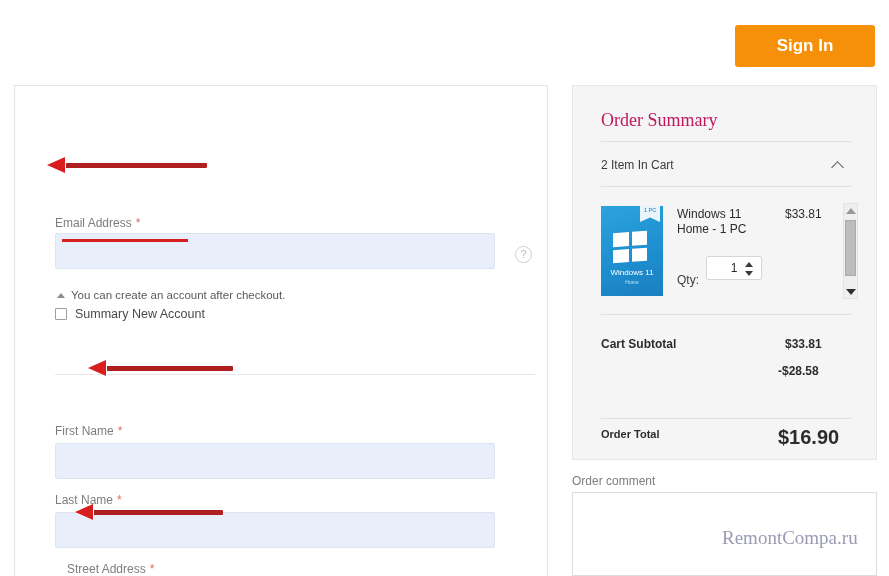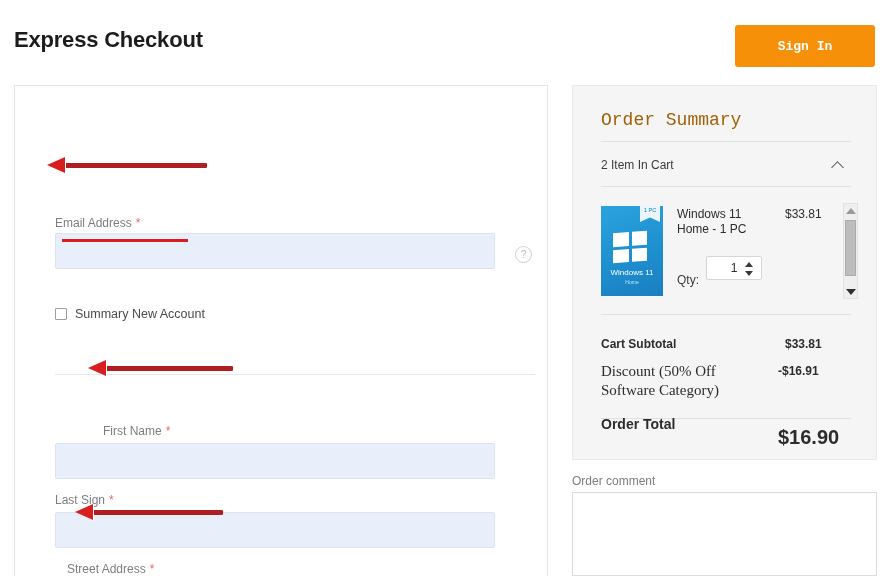--- a/index.html
+++ b/index.html
@@ -16,22 +16,22 @@
   .page-title {
     position: absolute; left: 14px; top: 27px;
     font-size: 22px; font-weight: bold; color: #1c1c1c;
     letter-spacing: -0.2px;
   }
   .signin-btn {
     position: absolute; left: 735px; top: 25px;
     width: 140px; height: 42px;
     background: #f79009; color: #ffffff;
     border: none; border-radius: 3px;
-    font-size: 13px; font-weight: bold;
-    font-family: Liberation Mono, monospace;
+    font-size: 17px; font-weight: bold;
+    font-family: Liberation Sans, sans-serif;
     cursor: pointer;
     display: flex; align-items: center; justify-content: center;
   }
 
   
   .left-card {
     position: absolute; left: 14px; top: 85px;
     width: 534px; height: 500px;
     background: #ffffff; border: 1px solid #e4e4e4;
     overflow: hidden;
@@ -119,22 +119,22 @@
   }
 
   
   .right-panel {
     position: absolute; left: 572px; top: 85px;
     width: 305px; height: 375px;
     background: #f5f5f5; border: 1px solid #e8e8e8;
   }
   .summary-title {
     position: absolute; left: 28px; top: 24px;
-    font-family: Liberation Mono, monospace;
-    font-size: 18px; color: #a16207;
+    font-family: Liberation Serif, serif;
+    font-size: 18px; color: #be185d;
   }
   .hr { position: absolute; height: 1px; background: #e0e0e0; }
   .cart-count {
     position: absolute; left: 28px; top: 72px;
     font-size: 12px; color: #3b3b3b;
   }
   .chev-up {
     position: absolute; left: 260px; top: 74px;
     width: 10px; height: 10px; cursor: pointer;
   }
@@ -252,46 +252,49 @@
     font-family: "Liberation Serif", serif;
     font-size: 19px; color: #9a9ab5;
     pointer-events: none; white-space: nowrap;
   }
 </style>
 </head>
 <body>
 
 <div class="page">
 
-  <div class="page-title">Express Checkout</div>
   <button class="signin-btn">Sign In</button>
 
   <div class="left-card">
 
     <div class="field-label" style="left:40px; top:130px;">
       <span>Email Address</span><span class="req">*</span>
     </div>
     <input class="text-input" style="left: 40px; top: 147px; width: 440px;" placeholder="">
     <div class="help-icon">?</div>
 
+    <div class="hint-row">
+      <span class="tri-up"></span>
+      <span>You can create an account after checkout.</span>
+    </div>
 
     <div class="checkbox-row">
       <span class="cbx"></span>
       <span class="lbl">Summary New Account</span>
     </div>
 
     <div class="section-rule"></div>
 
-    <div class="field-label" style="left:40px; top:338px;margin-left:48px;">
+    <div class="field-label" style="left:40px; top:338px;">
       <span>First Name</span><span class="req">*</span>
     </div>
     <input class="text-input" style="left: 40px; top: 357px; width: 440px;" placeholder="">
 
     <div class="field-label" style="left:40px; top:407px;">
-      <span>Last Sign</span><span class="req">*</span>
+      <span>Last Name</span><span class="req">*</span>
     </div>
     <input class="text-input" style="left: 40px; top: 426px; width: 440px;" placeholder="">
 
     <div class="field-label" style="left:52px; top:476px;">
       <span>Street Address</span><span class="req">*</span>
     </div>
 
   </div>
 
   <div class="arrow" style="left:47px; top:157px; width:160px;">
@@ -349,24 +352,24 @@
       <div class="sb-arrow down">
           <span class="g"></span>
         </div>
     </div>
 
     <div class="hr" style="left:28px; top:228px; width:250px;"></div>
 
     <div class="tot-row tot-bold" style="left:28px; top:251px;">Cart Subtotal</div>
     <div class="tot-row tot-bold" style="left:212px; top:251px;">$33.81</div>
 
-    <div class="tot-row tot-lbl-serif" style="left:28px; top:276px; width:170px;">Discount (50% Off Software Category)</div>
-    <div class="tot-row tot-bold" style="left:205px; top:278px;">-$16.91</div>
+    <div class="tot-row tot-bold" style="left:205px; top:278px;">-$28.58</div>
 
     <div class="hr" style="left:28px; top:332px; width:250px;"></div>
-    <div class="tot-row tot-bold" style="left:28px; top:330px; font-size:14px;">Order Total</div>
+    <div class="tot-row tot-bold" style="left:28px; top:342px; font-size:11px;">Order Total</div>
     <div class="tot-row tot-bold" style="left:205px; top:340px; font-size:20px;">$16.90</div>
   </div>
 
   <div class="oc-label">Order comment</div>
   <textarea class="oc-box" placeholder="" style=""></textarea>
+  <div class="watermark">RemontCompa.ru</div>
 
 </div>
 
 </body></html>

